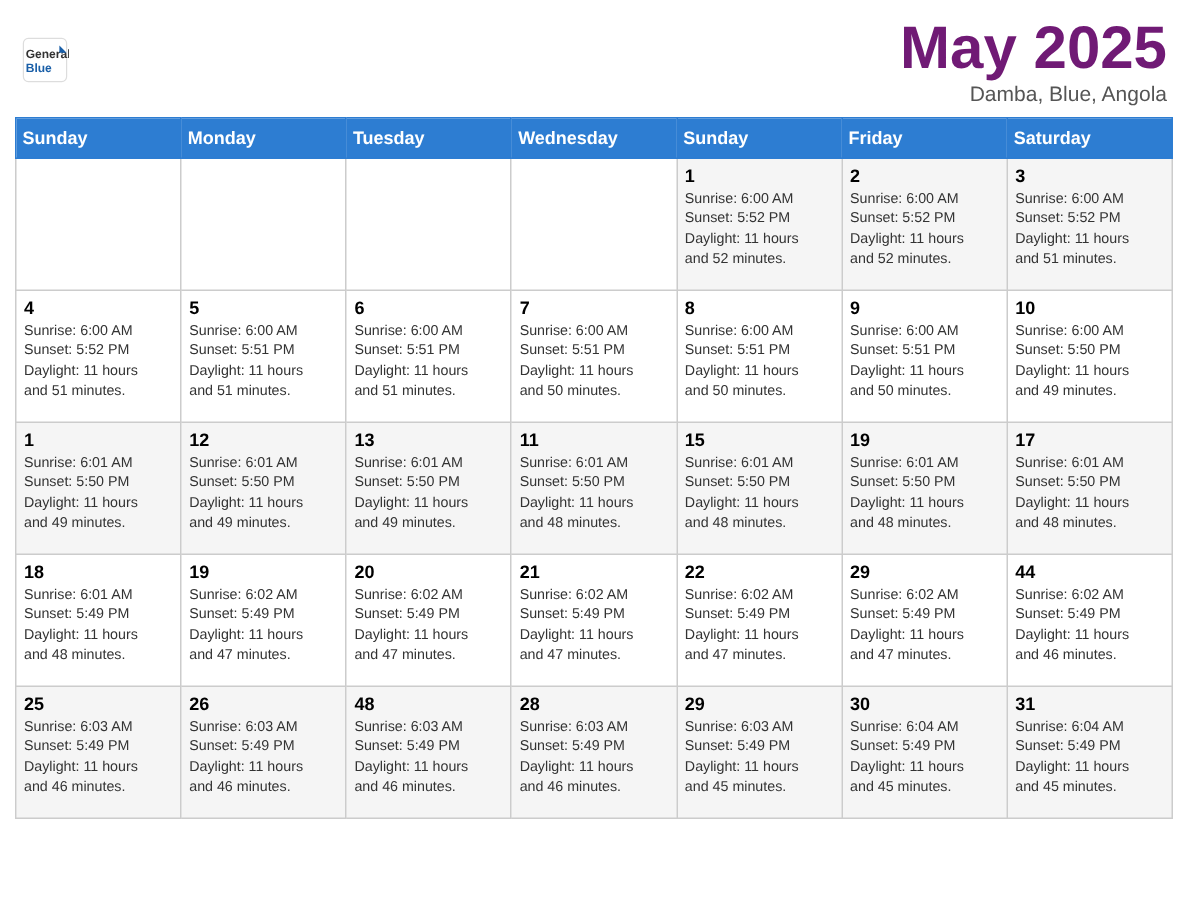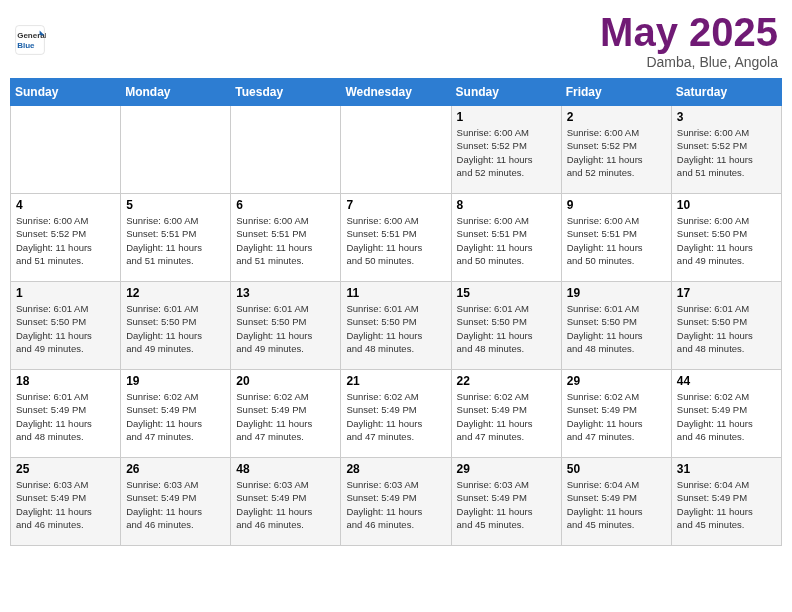--- a/index.html
+++ b/index.html
@@ -332,21 +332,21 @@
 and 46 minutes.</div>
         </td>
         <td>
           <span class="day-number">29</span>
           <div class="day-info" style="white-space: pre-line;">Sunrise: 6:03 AM
 Sunset: 5:49 PM
 Daylight: 11 hours
 and 45 minutes.</div>
         </td>
         <td>
-          <span class="day-number">50</span>
+          <span class="day-number">30</span>
           <div class="day-info" style="white-space: pre-line;">Sunrise: 6:04 AM
 Sunset: 5:49 PM
 Daylight: 11 hours
 and 45 minutes.</div>
         </td>
         <td>
           <span class="day-number">31</span>
           <div class="day-info" style="white-space: pre-line;">Sunrise: 6:04 AM
 Sunset: 5:49 PM
 Daylight: 11 hours

